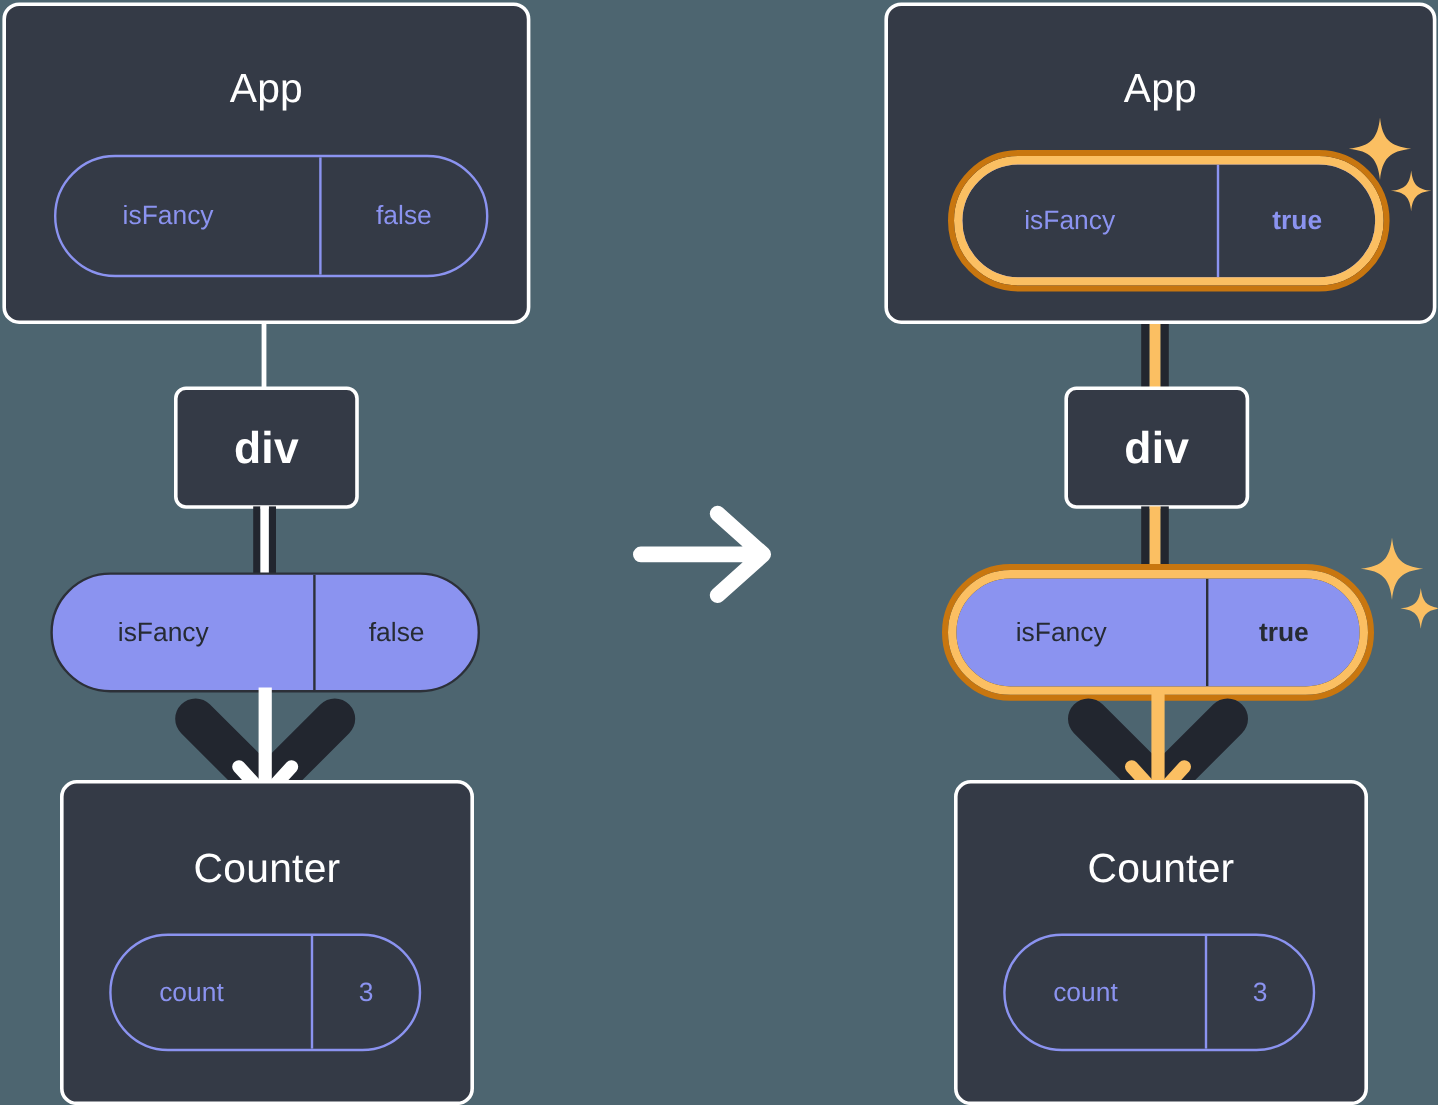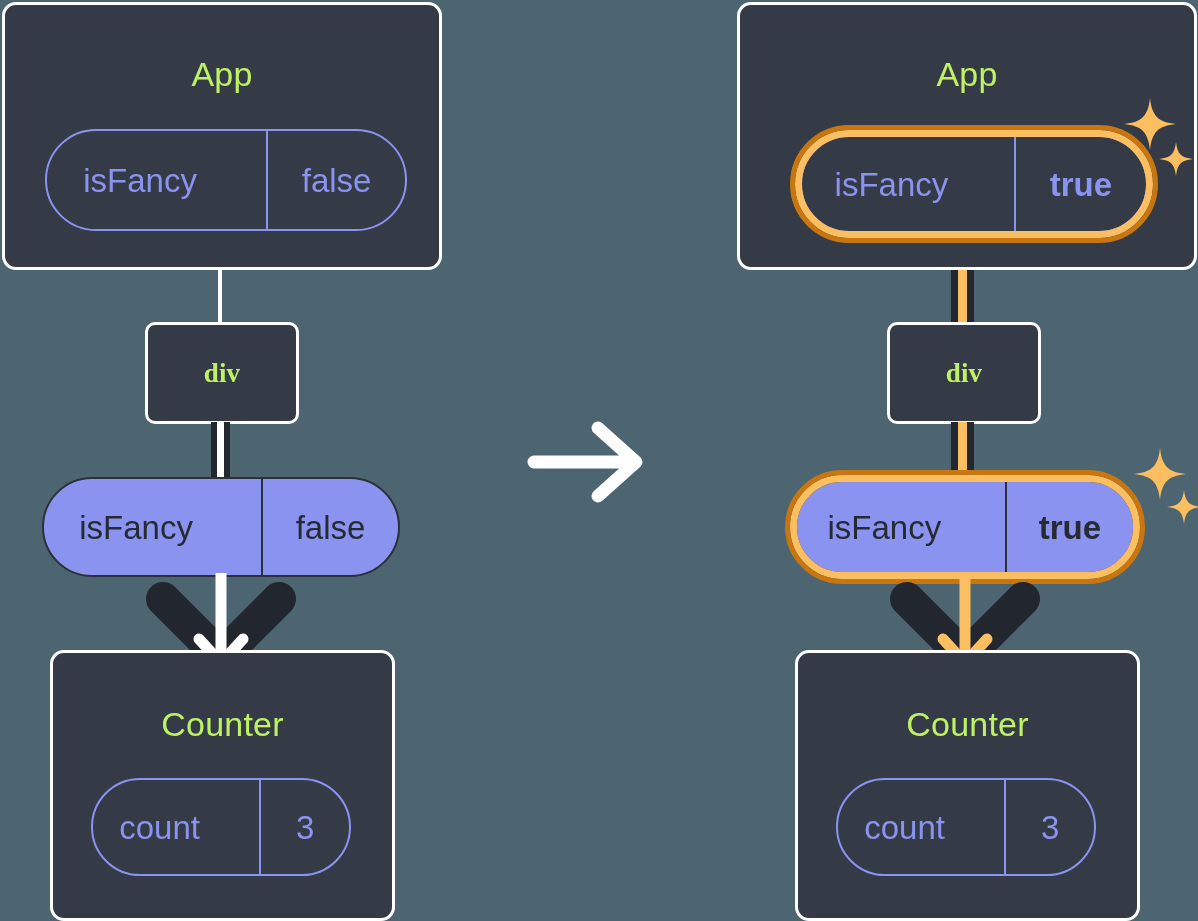--- a/index.html
+++ b/index.html
@@ -28,51 +28,50 @@
     position: absolute;
     box-sizing: border-box;
     background: #343a46;
     border: 3px solid #ffffff;
     border-radius: 14px;
   }
   .card-title {
     position: absolute;
     left: 0; right: 0;
     text-align: center;
-    color: #bef264;
+    color: #ffffff;
     font-size: 34px;
     font-weight: 400;
     letter-spacing: .2px;
   }
   .card.tiny {
     border-radius: 10px;
   }
   .card.tiny .card-title {
-    font-size: 27px;
+    font-size: 37px;
     font-weight: 700;
     top: 50%;
     transform: translateY(-50%);
     line-height: 1;
-    font-family: Liberation Serif, serif;
   }
 
   
   .pill {
     position: absolute;
     box-sizing: border-box;
     display: flex;
     align-items: stretch;
     border-radius: 999px;
     overflow: hidden;
   }
   .pill .cell {
     display: flex;
     align-items: center;
     justify-content: center;
-    font-size: 33px;
+    font-size: 22px;
     line-height: 1;
     white-space: nowrap;
   }
   .pill .cell.name { flex: 0 0 52%; }
   .pill .cell.value { flex: 1 1 auto; margin-left: 33px; }
 
   
   .pill.ghost {
     border: 2px solid #8b93f0;
     background: transparent;

